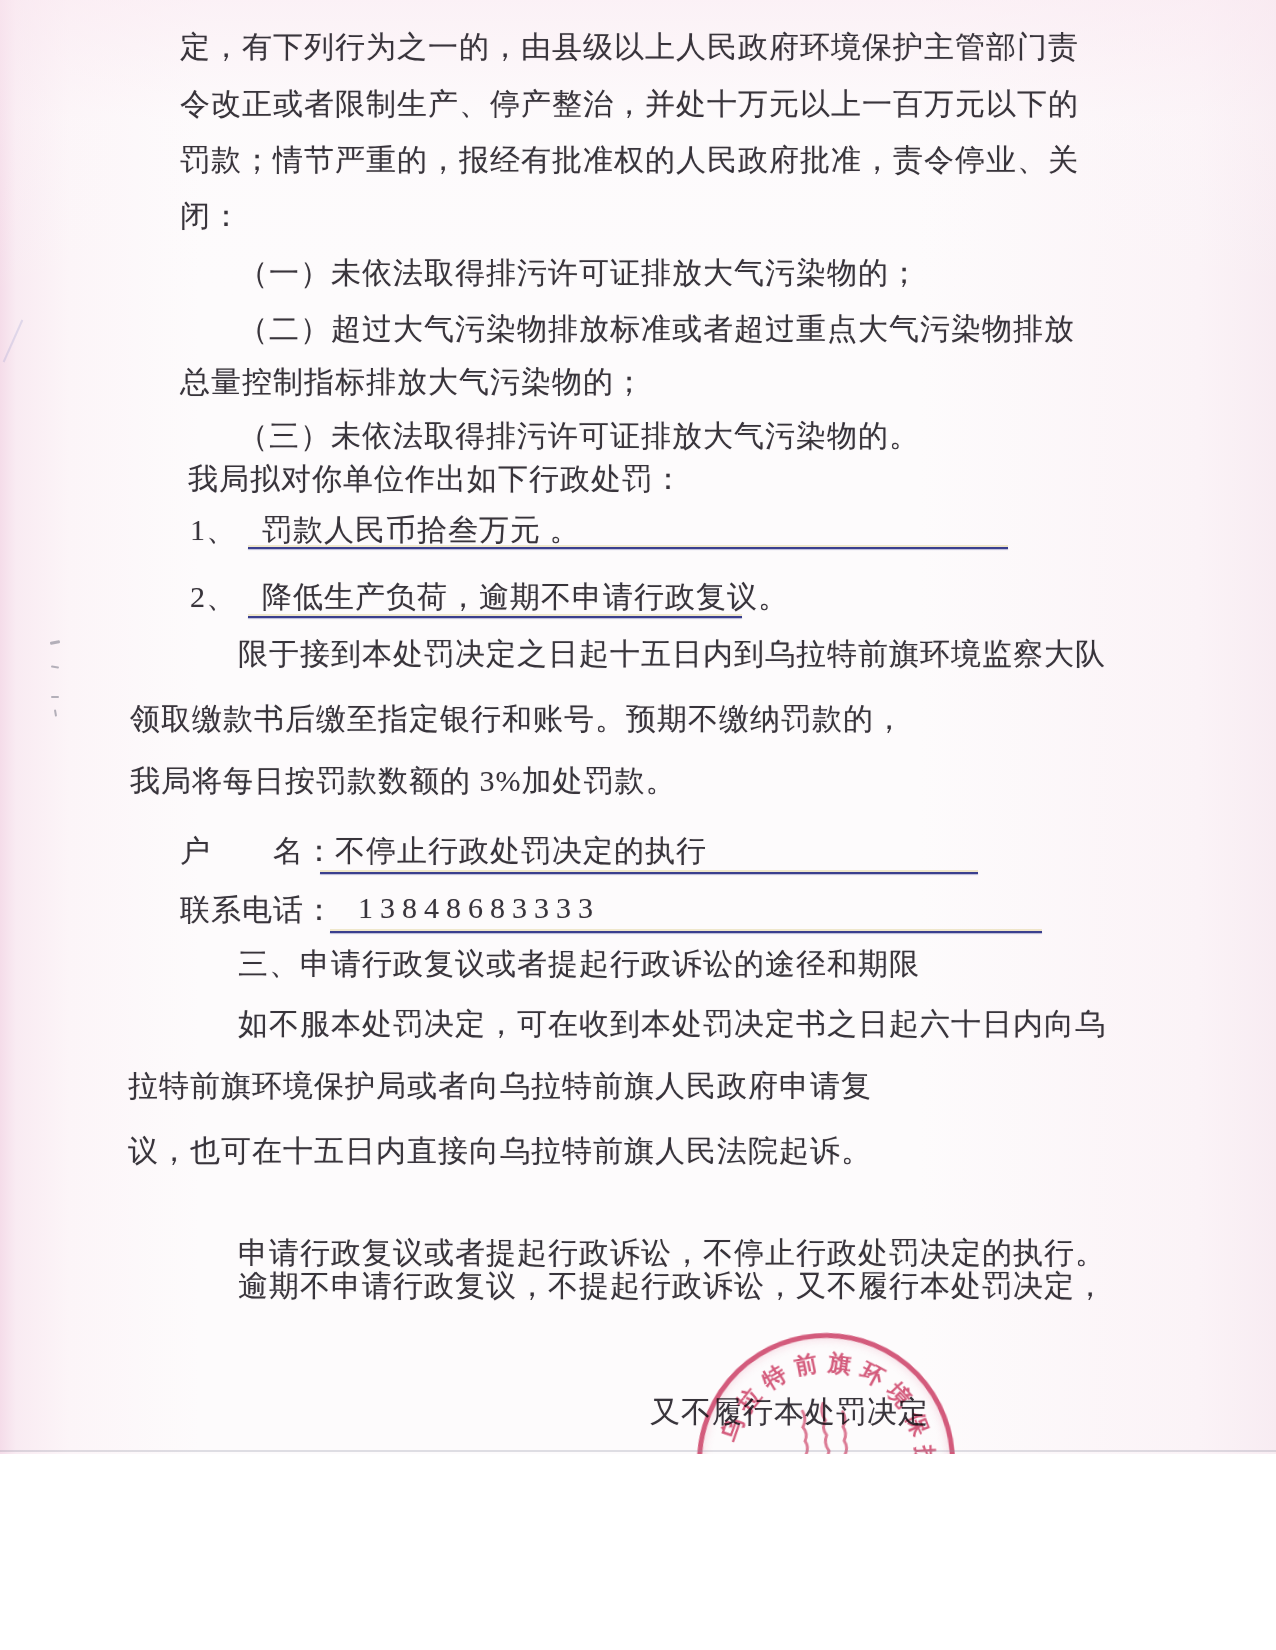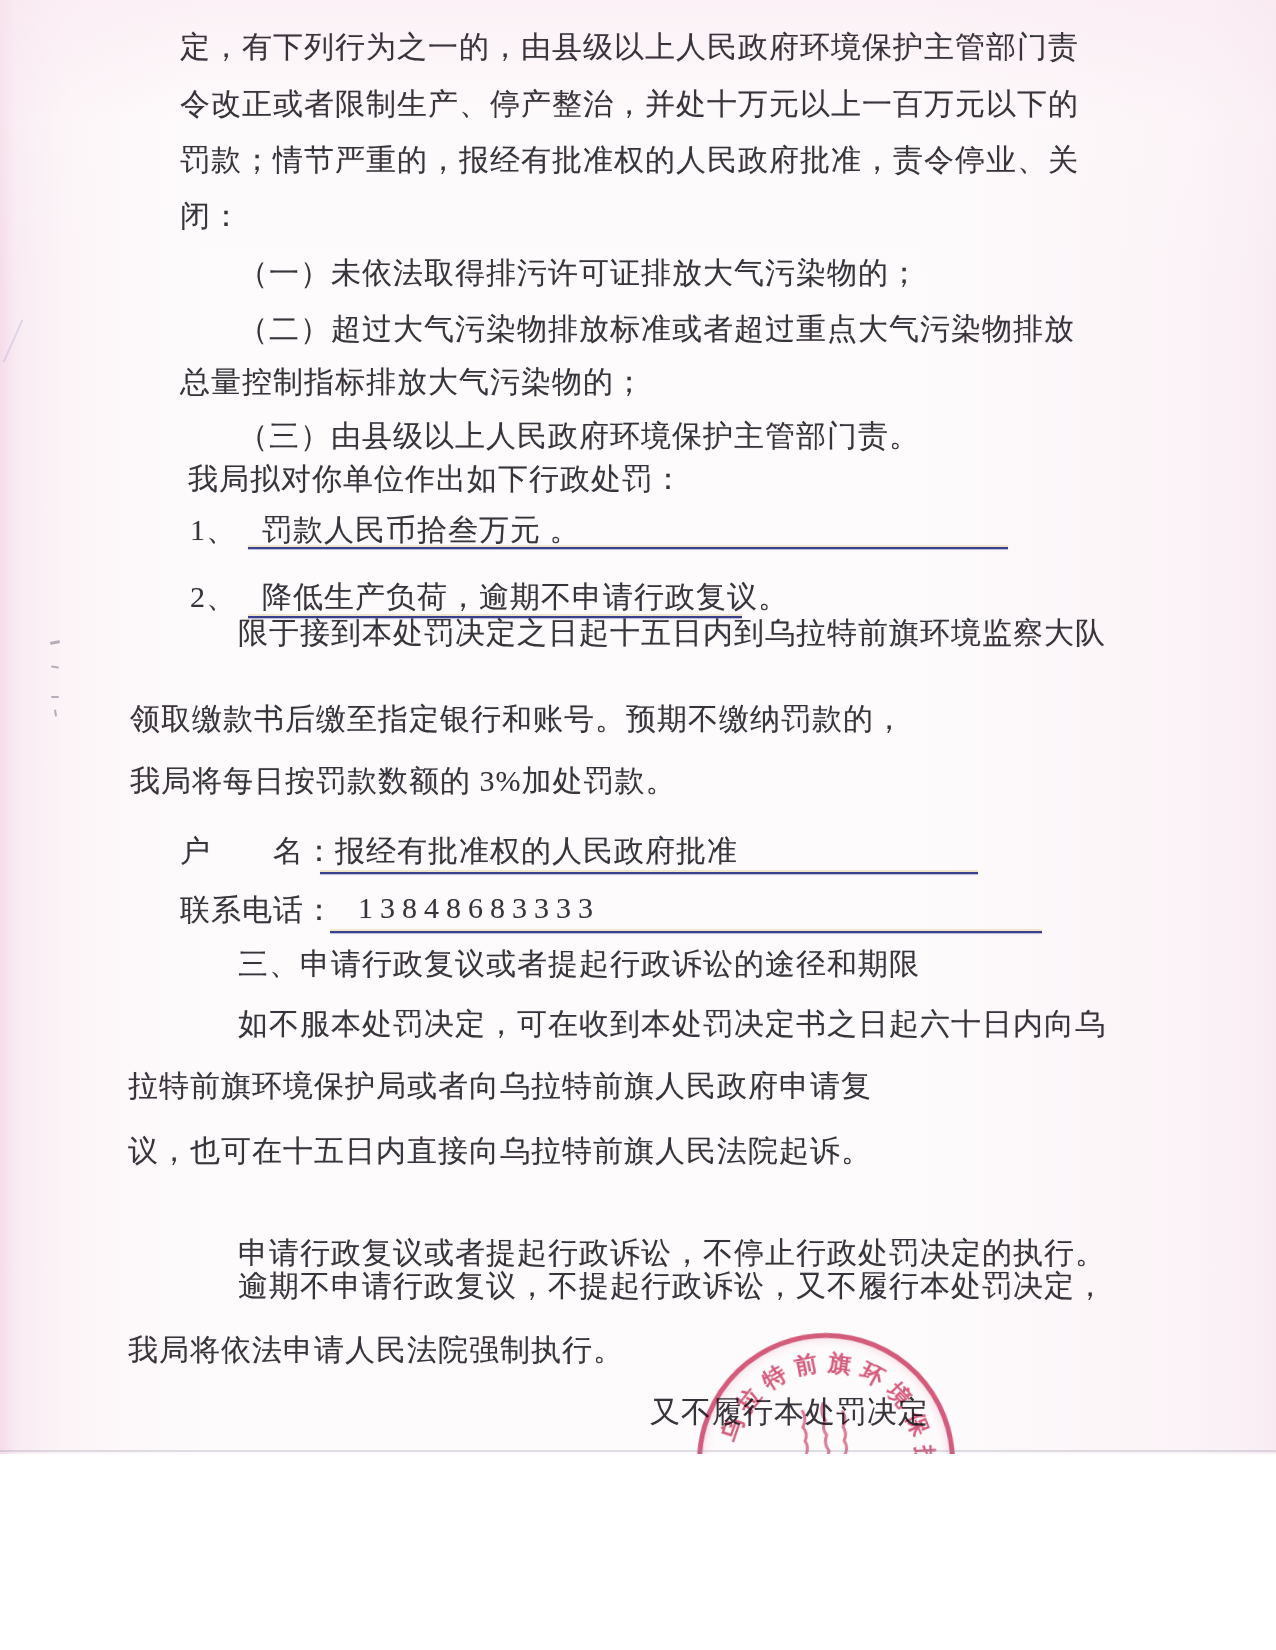--- a/index.html
+++ b/index.html
@@ -64,51 +64,50 @@
 <div class="page">
 
   <div class="ln" style="left:180px;top:30px">定，有下列行为之一的，由县级以上人民政府环境保护主管部门责</div>
   <div class="ln" style="left:180px;top:87px">令改正或者限制生产、停产整治，并处十万元以上一百万元以下的</div>
   <div class="ln" style="left:180px;top:143px">罚款；情节严重的，报经有批准权的人民政府批准，责令停业、关</div>
   <div class="ln" style="left:180px;top:199px">闭：</div>
 
   <div class="ln" style="left:238px;top:256px">（一）未依法取得排污许可证排放大气污染物的；</div>
   <div class="ln" style="left:238px;top:312px">（二）超过大气污染物排放标准或者超过重点大气污染物排放</div>
   <div class="ln" style="left:180px;top:365px">总量控制指标排放大气污染物的；</div>
-  <div class="ln" style="left:238px;top:419px">（三）由县级以上人民政府环境保护主管部门责。</div>
+  <div class="ln" style="left:238px;top:419px">（三）未依法取得排污许可证排放大气污染物的。</div>
 
   <div class="ln" style="left:188px;top:462px">我局拟对你单位作出如下行政处罚：</div>
 
   <div class="ln" style="left:190px;top:513px">1、</div>
   <div class="ln" style="left:262px;top:513px">罚款人民币拾叁万元 。</div>
   <div class="uline" style="left:248px;top:547px;width:760px"></div>
 
   <div class="ln" style="left:190px;top:580px">2、</div>
   <div class="ln" style="left:262px;top:580px">降低生产负荷，逾期不申请行政复议。</div>
   <div class="uline" style="left:248px;top:616px;width:494px"></div>
 
-  <div class="ln" style="left:238px;top:616px">限于接到本处罚决定之日起十五日内到乌拉特前旗环境监察大队</div>
+  <div class="ln" style="left:238px;top:637px">限于接到本处罚决定之日起十五日内到乌拉特前旗环境监察大队</div>
   <div class="ln" style="left:130px;top:702px">领取缴款书后缴至指定银行和账号。预期不缴纳罚款的，</div>
   <div class="ln" style="left:130px;top:764px">我局将每日按罚款数额的 3%加处罚款。</div>
 
   <div class="ln" style="left:180px;top:834px">户　　名：</div>
-  <div class="ln" style="left:335px;top:834px">报经有批准权的人民政府批准</div>
+  <div class="ln" style="left:335px;top:834px">不停止行政处罚决定的执行</div>
   <div class="uline" style="left:320px;top:872px;width:658px"></div>
 
   <div class="ln" style="left:180px;top:893px">联系电话：</div>
   <div class="ln" style="left:358px;top:891px;letter-spacing:7px">13848683333</div>
   <div class="uline" style="left:330px;top:931px;width:712px"></div>
 
   <div class="ln" style="left:238px;top:947px">三、申请行政复议或者提起行政诉讼的途径和期限</div>
   <div class="ln" style="left:128px;top:1069px">拉特前旗环境保护局或者向乌拉特前旗人民政府申请复</div>
   <div class="ln" style="left:238px;top:1007px">如不服本处罚决定，可在收到本处罚决定书之日起六十日内向乌</div>
   <div class="ln" style="left:128px;top:1134px">议，也可在十五日内直接向乌拉特前旗人民法院起诉。</div>
   <div class="ln" style="left:238px;top:1236px">申请行政复议或者提起行政诉讼，不停止行政处罚决定的执行。</div>
   <div class="ln" style="left:238px;top:1269px">逾期不申请行政复议，不提起行政诉讼，又不履行本处罚决定，</div>
-  <div class="ln" style="left:128px;top:1333px">我局将依法申请人民法院强制执行。</div>
 
   <div class="ln" style="left:650px;top:1395px">又不履行本处罚决定</div>
   <div class="ln" style="left:683px;top:1458px">2016 年 1 月 21 日</div>
 
   <div class="stamp" style="--seal: #d24e72;">
     <div class="stamp-ring"></div>
     <div>
         <span class="seal-char" style="transform: translate(-50%, -50%) rotate(-66deg) translateY(-99px);">乌</span>
         <span class="seal-char" style="transform: translate(-50%, -50%) rotate(-46.2222deg) translateY(-99px);">拉</span>
         <span class="seal-char" style="transform: translate(-50%, -50%) rotate(-26.4444deg) translateY(-99px);">特</span>

